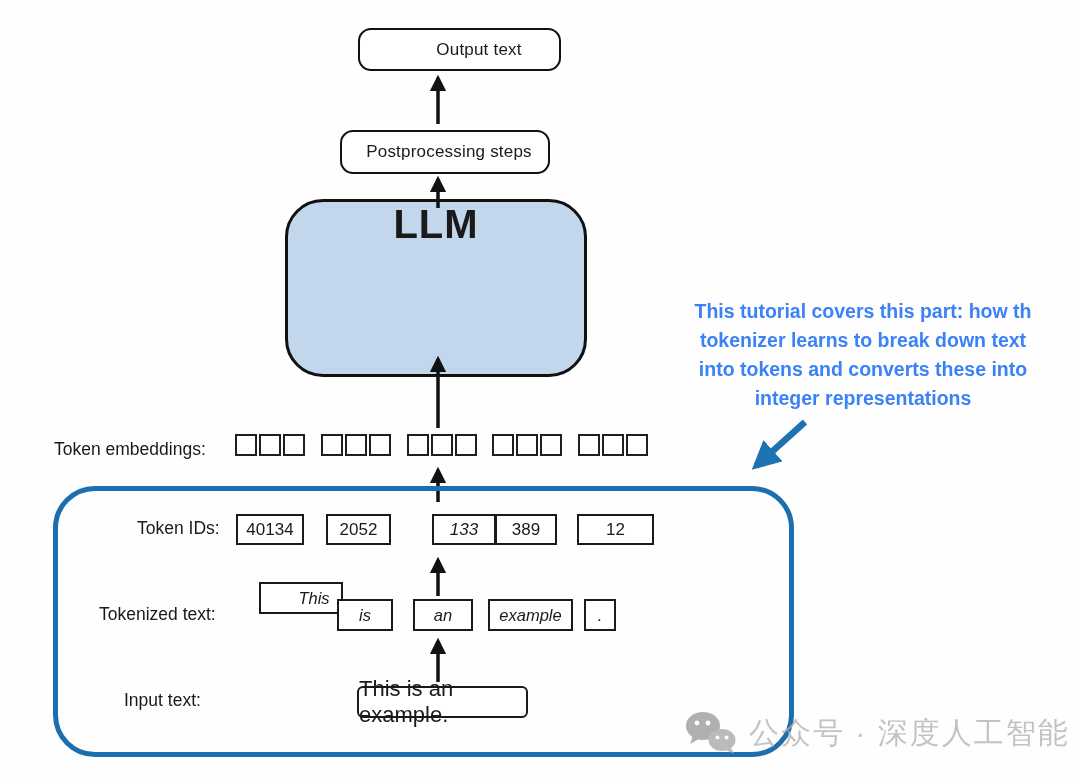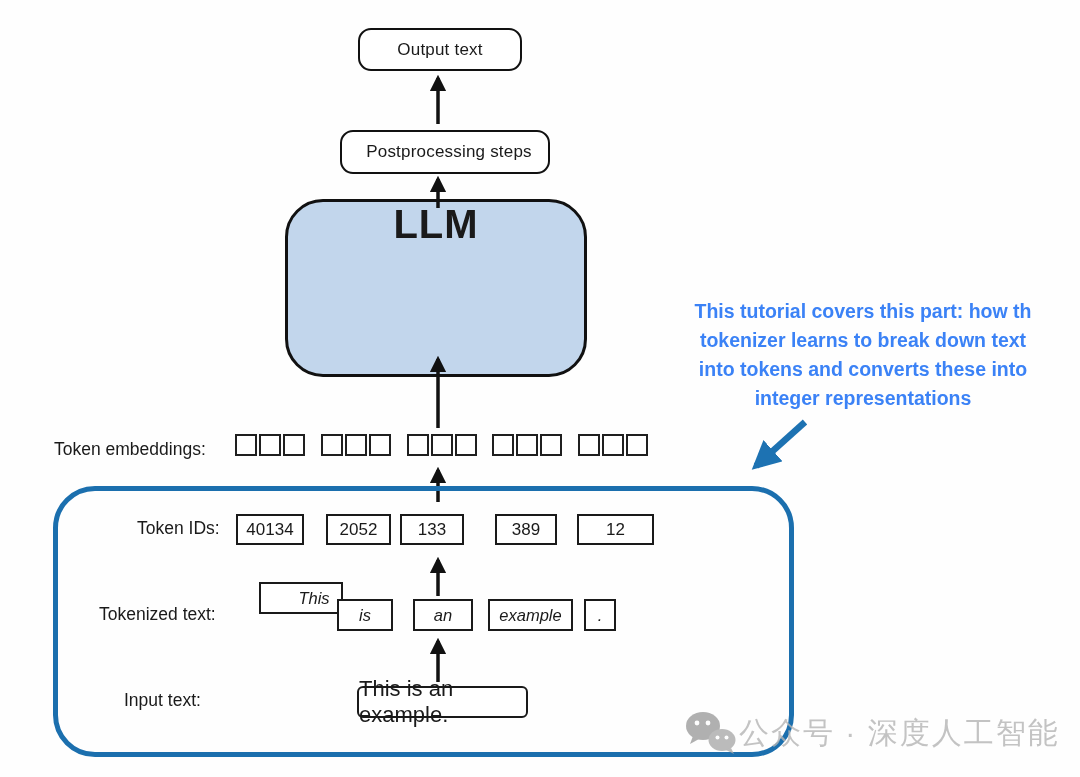--- a/index.html
+++ b/index.html
@@ -6,21 +6,21 @@
   .canvas{
     position:relative;width:1080px;height:777px;background:#fefefe;
     font-family:"Liberation Sans", sans-serif;color:#1a1a1a;overflow:hidden;
   }
   
   .flowbox{
     position:absolute;display:flex;align-items:center;justify-content:center;
     border:2.5px solid #111;border-radius:13px;background:#fff;
     font-size:17px;letter-spacing:.2px;
   }
-  .box-output{left:358px;top:28px;width:160px;height:39px;}
+  .box-output{left:358px;top:28px;width:160px;height:39px;padding-left:39px;}
   .box-postproc{left:340px;top:130px;width:198px;height:40px;padding-left:8px;}
   .box-llm{
     position:absolute;left:285px;top:199px;width:296px;height:172px;
     background:#c2d6ec;border:3px solid #111;border-radius:38px;
     display:flex;justify-content:center;
     font-size:40px;font-weight:bold;letter-spacing:1px;
   }
   
   .emb-label{position:absolute;left:54px;top:439px;font-size:17.5px;}
   .emb-row{position:absolute;left:235px;top:434px;width:413px;display:flex;justify-content:space-between;}
@@ -39,21 +39,21 @@
   .tok{font-style:italic;font-size:16.5px;}
   
   .annotation{
     position:absolute;left:645px;top:297px;width:436px;text-align:center;
     color:#3b82f6;font-weight:bold;font-size:19.5px;line-height:29px;z-index:1;
   }
   
   .overlay{position:absolute;left:0;top:0;z-index:2;pointer-events:none;}
   
   .watermark{
-    position:absolute;left:683px;top:710px;display:flex;align-items:center;gap:0;
+    position:absolute;left:683px;top:710px;display:flex;align-items:center;gap:10px;
     z-index:4;opacity:.8;
   }
   .watermark-text{color:#b5b5b5;font-size:30px;letter-spacing:2px;white-space:nowrap;}
 </style>
 </head>
 <body>
 
 <div class="canvas">
 
   <div class="flowbox box-output">
@@ -93,21 +93,21 @@
         <div class="emb-cell"></div>
         <div class="emb-cell"></div>
     </div>
   </div>
 
   <div class="panel"></div>
 
   <div class="row-label" style="left:123px;top:518px;margin-left:14px;">Token IDs:</div>
   <div class="cellbox" style="left:236px;top:514px;width:64px;height:27px;">40134</div>
   <div class="cellbox" style="left:326px;top:514px;width:61px;height:27px;">2052</div>
-  <div class="cellbox" style="left:400px;top:514px;width:60px;height:27px;">133</div>
+  <div class="cellbox" style="left:432px;top:514px;width:60px;height:27px;font-style:italic;">133</div>
   <div class="cellbox" style="left:495px;top:514px;width:58px;height:27px;">389</div>
   <div class="cellbox" style="left:577px;top:514px;width:73px;height:27px;">12</div>
 
   <div class="row-label" style="left:99px;top:604px;">Tokenized text:</div>
   <div class="cellbox tok" style="left:259px;top:582px;width:54px;height:28px;padding-left:26px;">This</div>
   <div class="cellbox tok" style="left:337px;top:599px;width:52px;height:28px;">is</div>
   <div class="cellbox tok" style="left:413px;top:599px;width:56px;height:28px;">an</div>
   <div class="cellbox tok" style="left:488px;top:599px;width:81px;height:28px;">example</div>
   <div class="cellbox tok" style="left:584px;top:599px;width:28px;height:28px;">.</div>
 

